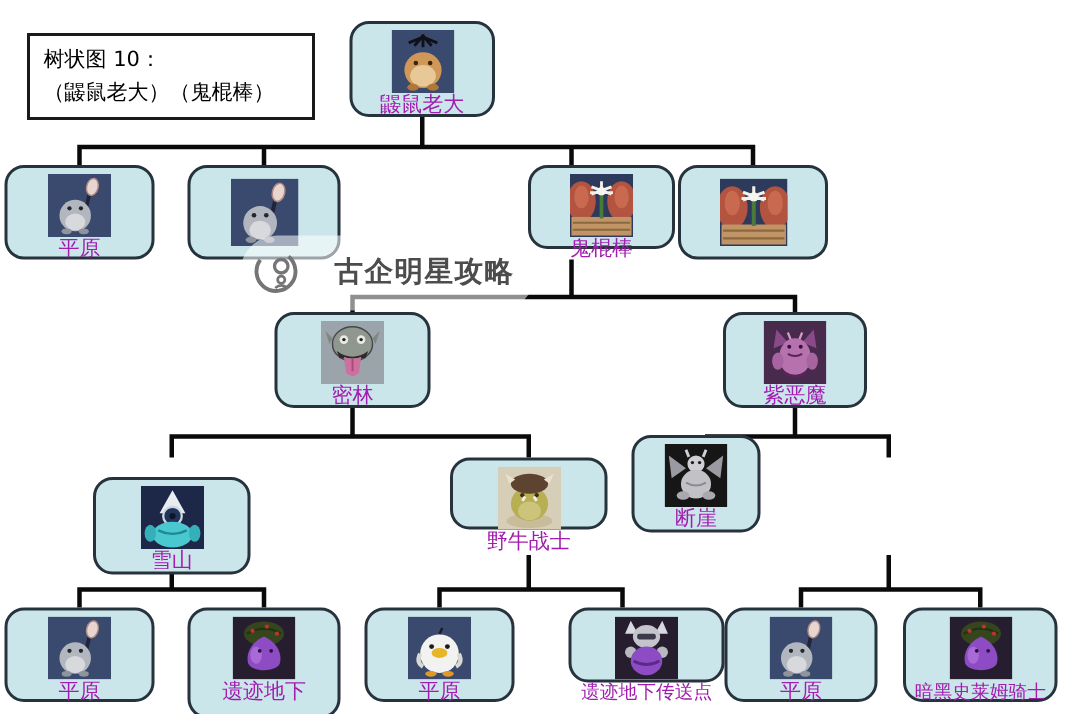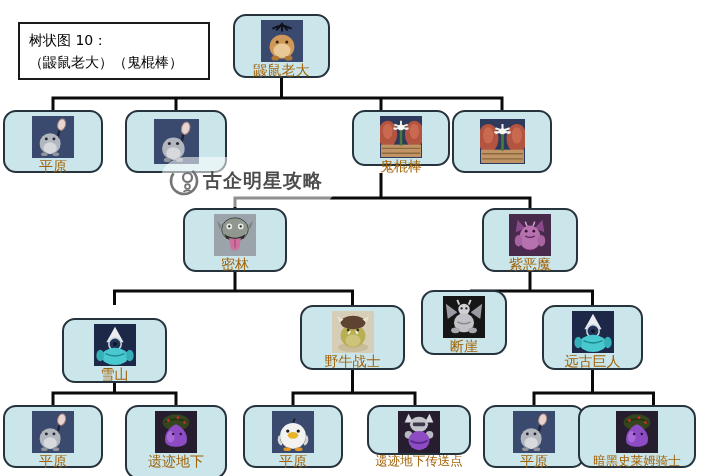--- a/index.html
+++ b/index.html
@@ -20,28 +20,28 @@
   .node{
     position:absolute;z-index:2;box-sizing:border-box;
     background:#cbe6eb;border:2px solid #26333c;border-radius:13px;
     display:flex;flex-direction:column;align-items:center;justify-content:flex-start;
     padding-top:4px;
   }
   .node .spr{width:42px;height:42px;display:block;flex:0 0 auto;}
   .node.center{justify-content:center;padding-top:0;}
   .node.center .spr{width:47px;height:45px;}
   .lbl{
-    font-size:14px;line-height:1.05;color:#a16207;margin-top:1px;white-space:nowrap;
+    font-size:14px;line-height:1.05;color:#a21caf;margin-top:1px;white-space:nowrap;
     text-align:center;
   }
   .lbl.small{font-size:12.5px;}
   
   .watermark{
     position:absolute;left:160px;top:157px;z-index:3;
-    display:flex;align-items:center;gap:1px;
+    display:flex;align-items:center;gap:21px;
     background:rgba(255,255,255,0.55);border-radius:28px;padding:6px 14px 8px 6px;
   }
   .wm-text{font-size:19px;font-weight:bold;color:#4c4c4c;letter-spacing:1px;white-space:nowrap;}
   .hiddendefs{position:absolute;width:0;height:0;overflow:hidden;}
 </style>
 </head>
 <body>
 
 <div id="stage">
 
@@ -238,40 +238,34 @@
     <div class="lbl">密林</div>
   </div>
 
   <div class="node" style="left:62px;top:318px;width:105px;height:65px">
     <svg class="spr" viewBox="0 0 44 44">
         <use href="#spr-icegiant"></use>
       </svg>
     <div class="lbl">雪山</div>
   </div>
 
-  <div class="node" style="left:300px;top:305px;width:105px;height:65px">
+  <div class="node" style="left:300px;top:305px;width:105px;height:48px">
     <svg class="spr" viewBox="0 0 44 44">
         <use href="#spr-ogre"></use>
       </svg>
     <div class="lbl">野牛战士</div>
   </div>
 
   <div class="node" style="left:421px;top:290px;width:86px;height:65px">
     <svg class="spr" viewBox="0 0 44 44">
         <use href="#spr-gargoyle"></use>
       </svg>
     <div class="lbl">断崖</div>
   </div>
 
-  <div class="node" style="left:542px;top:305px;width:101px;height:65px">
-    <svg class="spr" viewBox="0 0 44 44">
-        <use href="#spr-icegiant"></use>
-      </svg>
-    <div class="lbl">远古巨人</div>
-  </div>
 
   <div class="node" style="left:3px;top:405px;width:100px;height:63px">
     <svg class="spr" viewBox="0 0 44 44">
         <use href="#spr-graymole"></use>
       </svg>
     <div class="lbl">平原</div>
   </div>
 
   <div class="node" style="left:125px;top:405px;width:102px;height:74px">
     <svg class="spr" viewBox="0 0 44 44">
@@ -280,35 +274,35 @@
     <div class="lbl">遗迹地下</div>
   </div>
 
   <div class="node" style="left:243px;top:405px;width:100px;height:63px">
     <svg class="spr" viewBox="0 0 44 44">
         <use href="#spr-duck"></use>
       </svg>
     <div class="lbl">平原</div>
   </div>
 
-  <div class="node" style="left:367px;top:405px;width:104px;height:50px">
+  <div class="node" style="left:379px;top:405px;width:104px;height:50px">
     <svg class="spr" viewBox="0 0 44 44">
         <use href="#spr-knight"></use>
       </svg>
     <div class="lbl small">遗迹地下传送点</div>
   </div>
 
   <div class="node" style="left:483px;top:405px;width:102px;height:63px">
     <svg class="spr" viewBox="0 0 44 44">
         <use href="#spr-graymole"></use>
       </svg>
     <div class="lbl">平原</div>
   </div>
 
-  <div class="node" style="left:578px;top:405px;width:118px;height:63px">
+  <div class="node" style="left:602px;top:405px;width:103px;height:63px">
     <svg class="spr" viewBox="0 0 44 44">
         <use href="#spr-slime"></use>
       </svg>
     <div class="lbl small">暗黑史莱姆骑士</div>
   </div>
 
   <div class="watermark">
     <svg width="36" height="36" viewBox="0 0 36 36">
       <circle cx="18" cy="18" r="13" fill="none" stroke="#757575" stroke-width="2.6" stroke-dasharray="60 22" transform="rotate(-50 18 18)"></circle>
       <circle cx="21.5" cy="14.5" r="4.5" fill="none" stroke="#757575" stroke-width="2.2"></circle>

